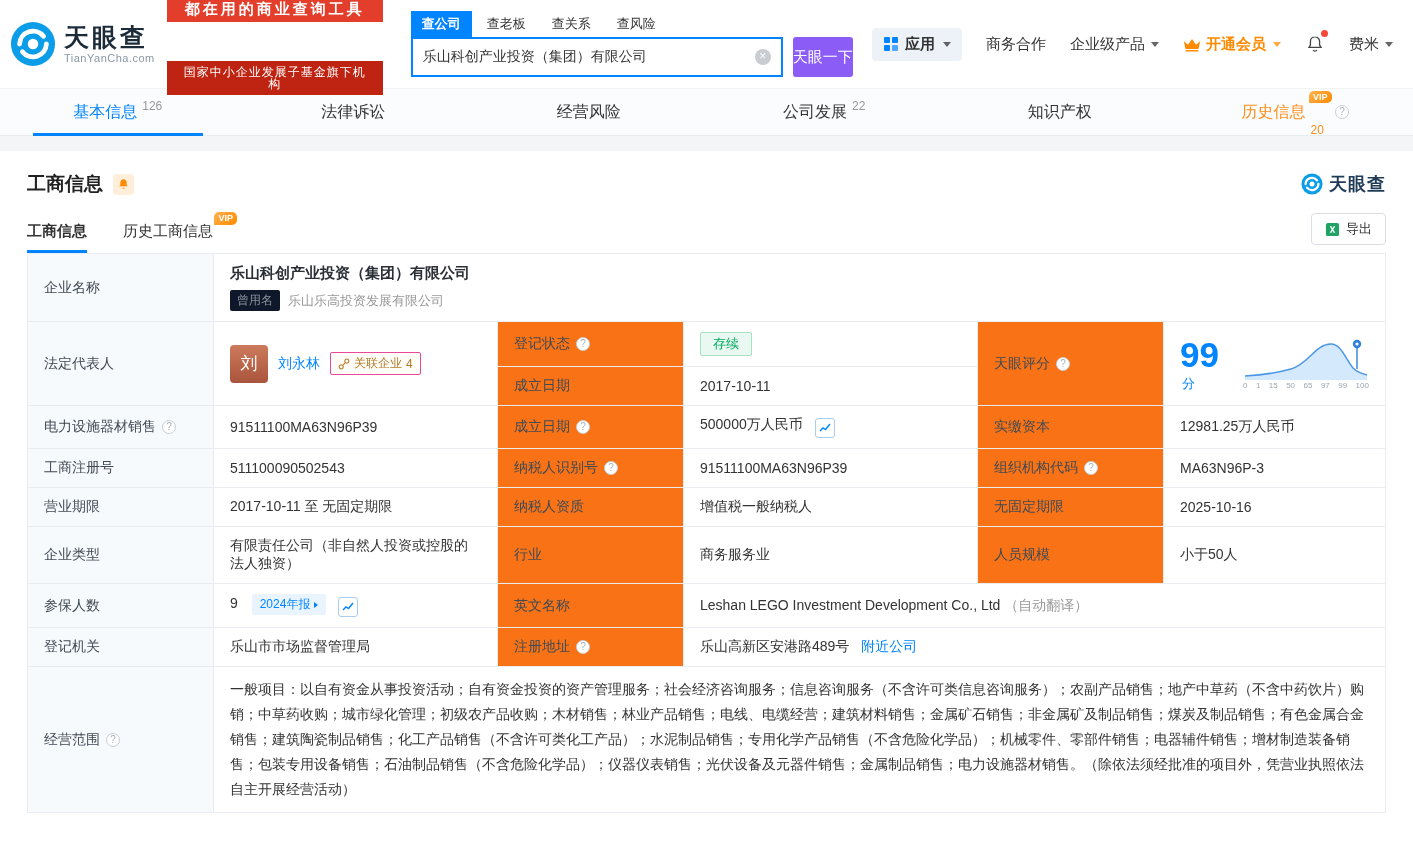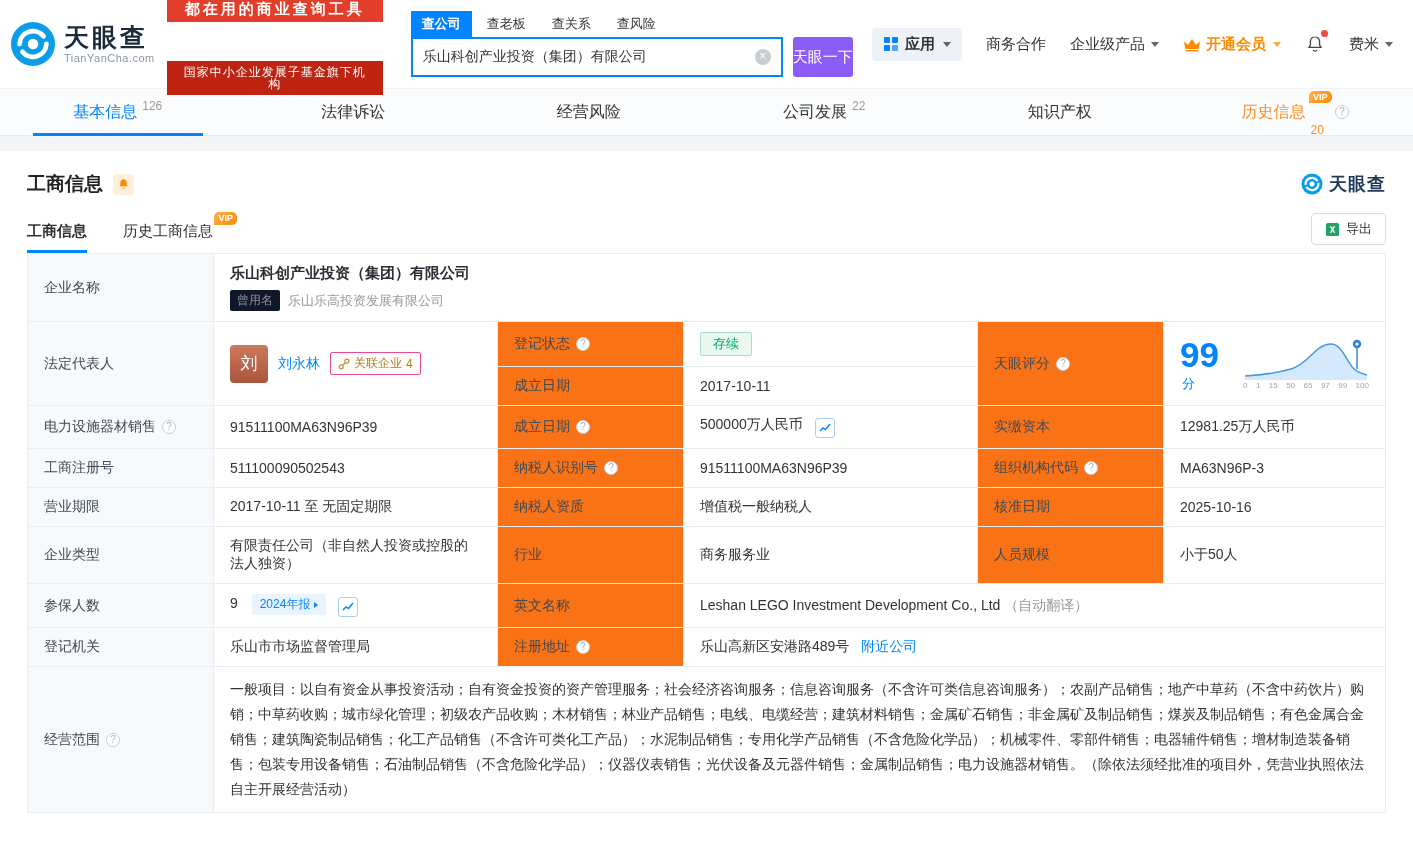--- a/index.html
+++ b/index.html
@@ -361,21 +361,21 @@
           <span>组织机构代码</span><span class="help"></span>
         </td>
         <td>MA63N96P-3</td>
       </tr>
 
       <tr>
         <td class="lbl"><span>营业期限</span></td>
         <td>2017-10-11 至 无固定期限</td>
         <td class="lbl inner"><span>纳税人资质</span></td>
         <td>增值税一般纳税人</td>
-        <td class="lbl inner"><span>核准日期</span></td>
+        <td class="lbl inner"><span>无固定期限</span></td>
         <td>2025-10-16</td>
       </tr>
 
       <tr>
         <td class="lbl"><span>企业类型</span></td>
         <td>有限责任公司（非自然人投资或控股的法人独资）</td>
         <td class="lbl inner"><span>行业</span></td>
         <td>商务服务业</td>
         <td class="lbl inner"><span>人员规模</span></td>
         <td>小于50人</td>

